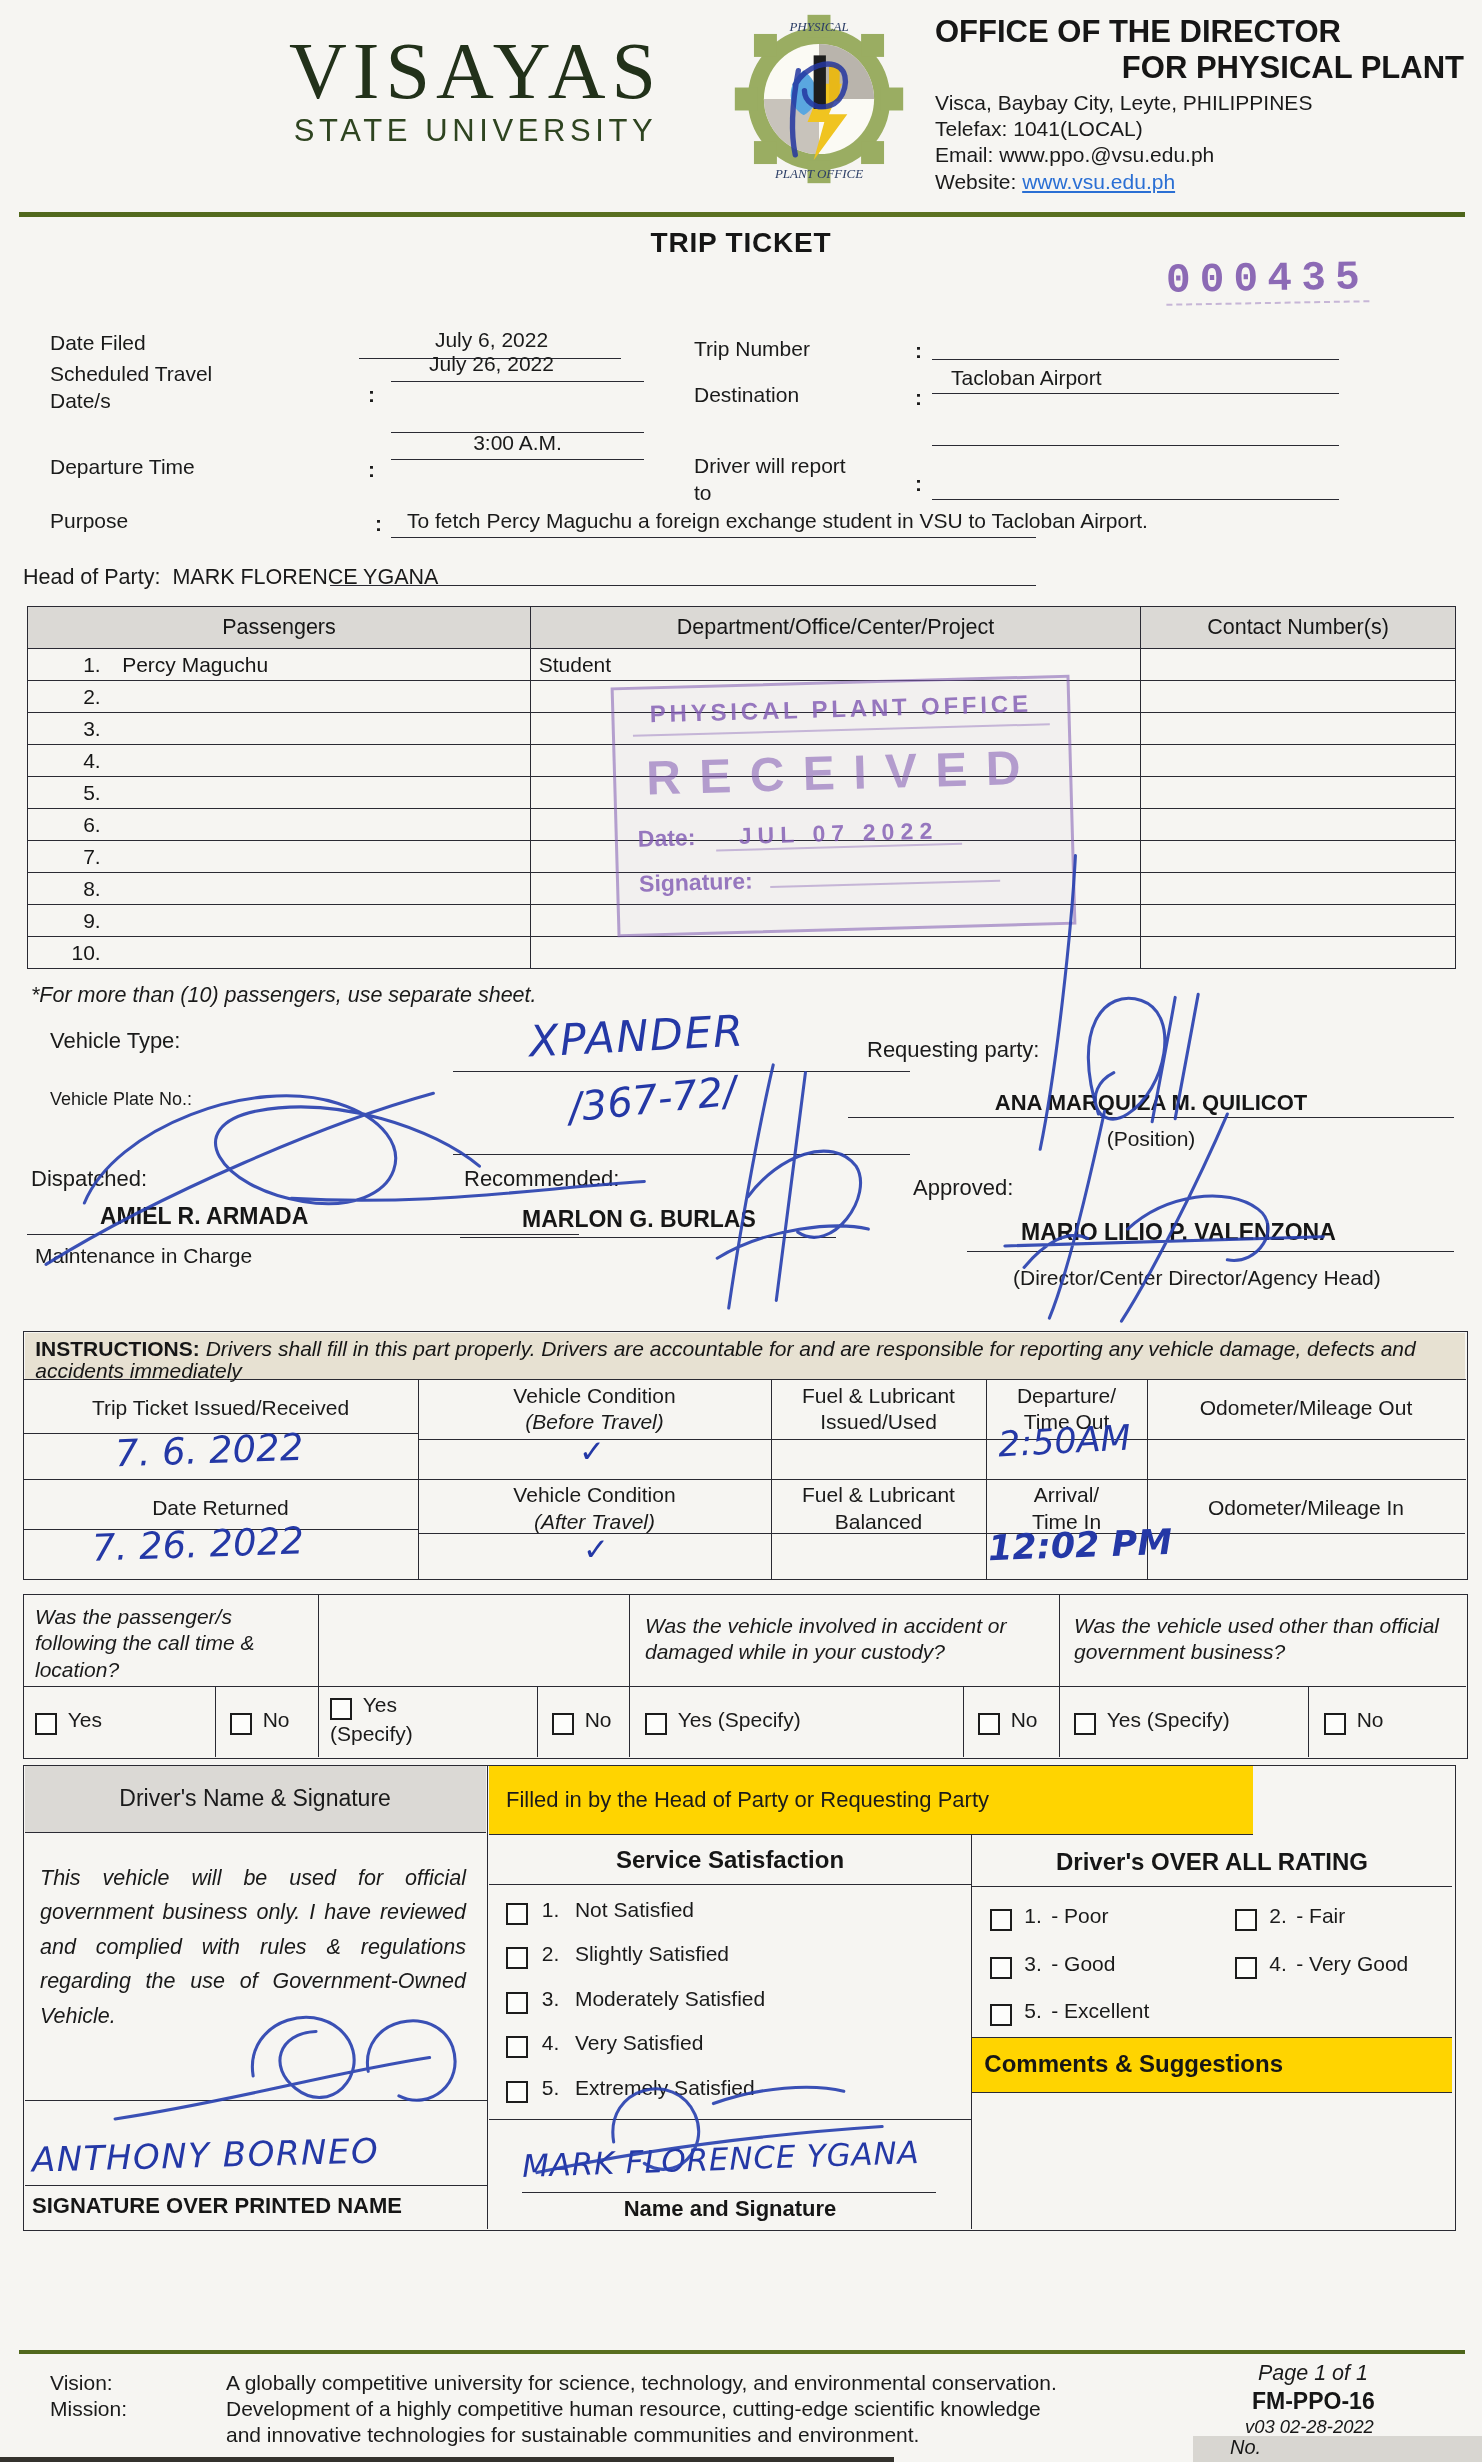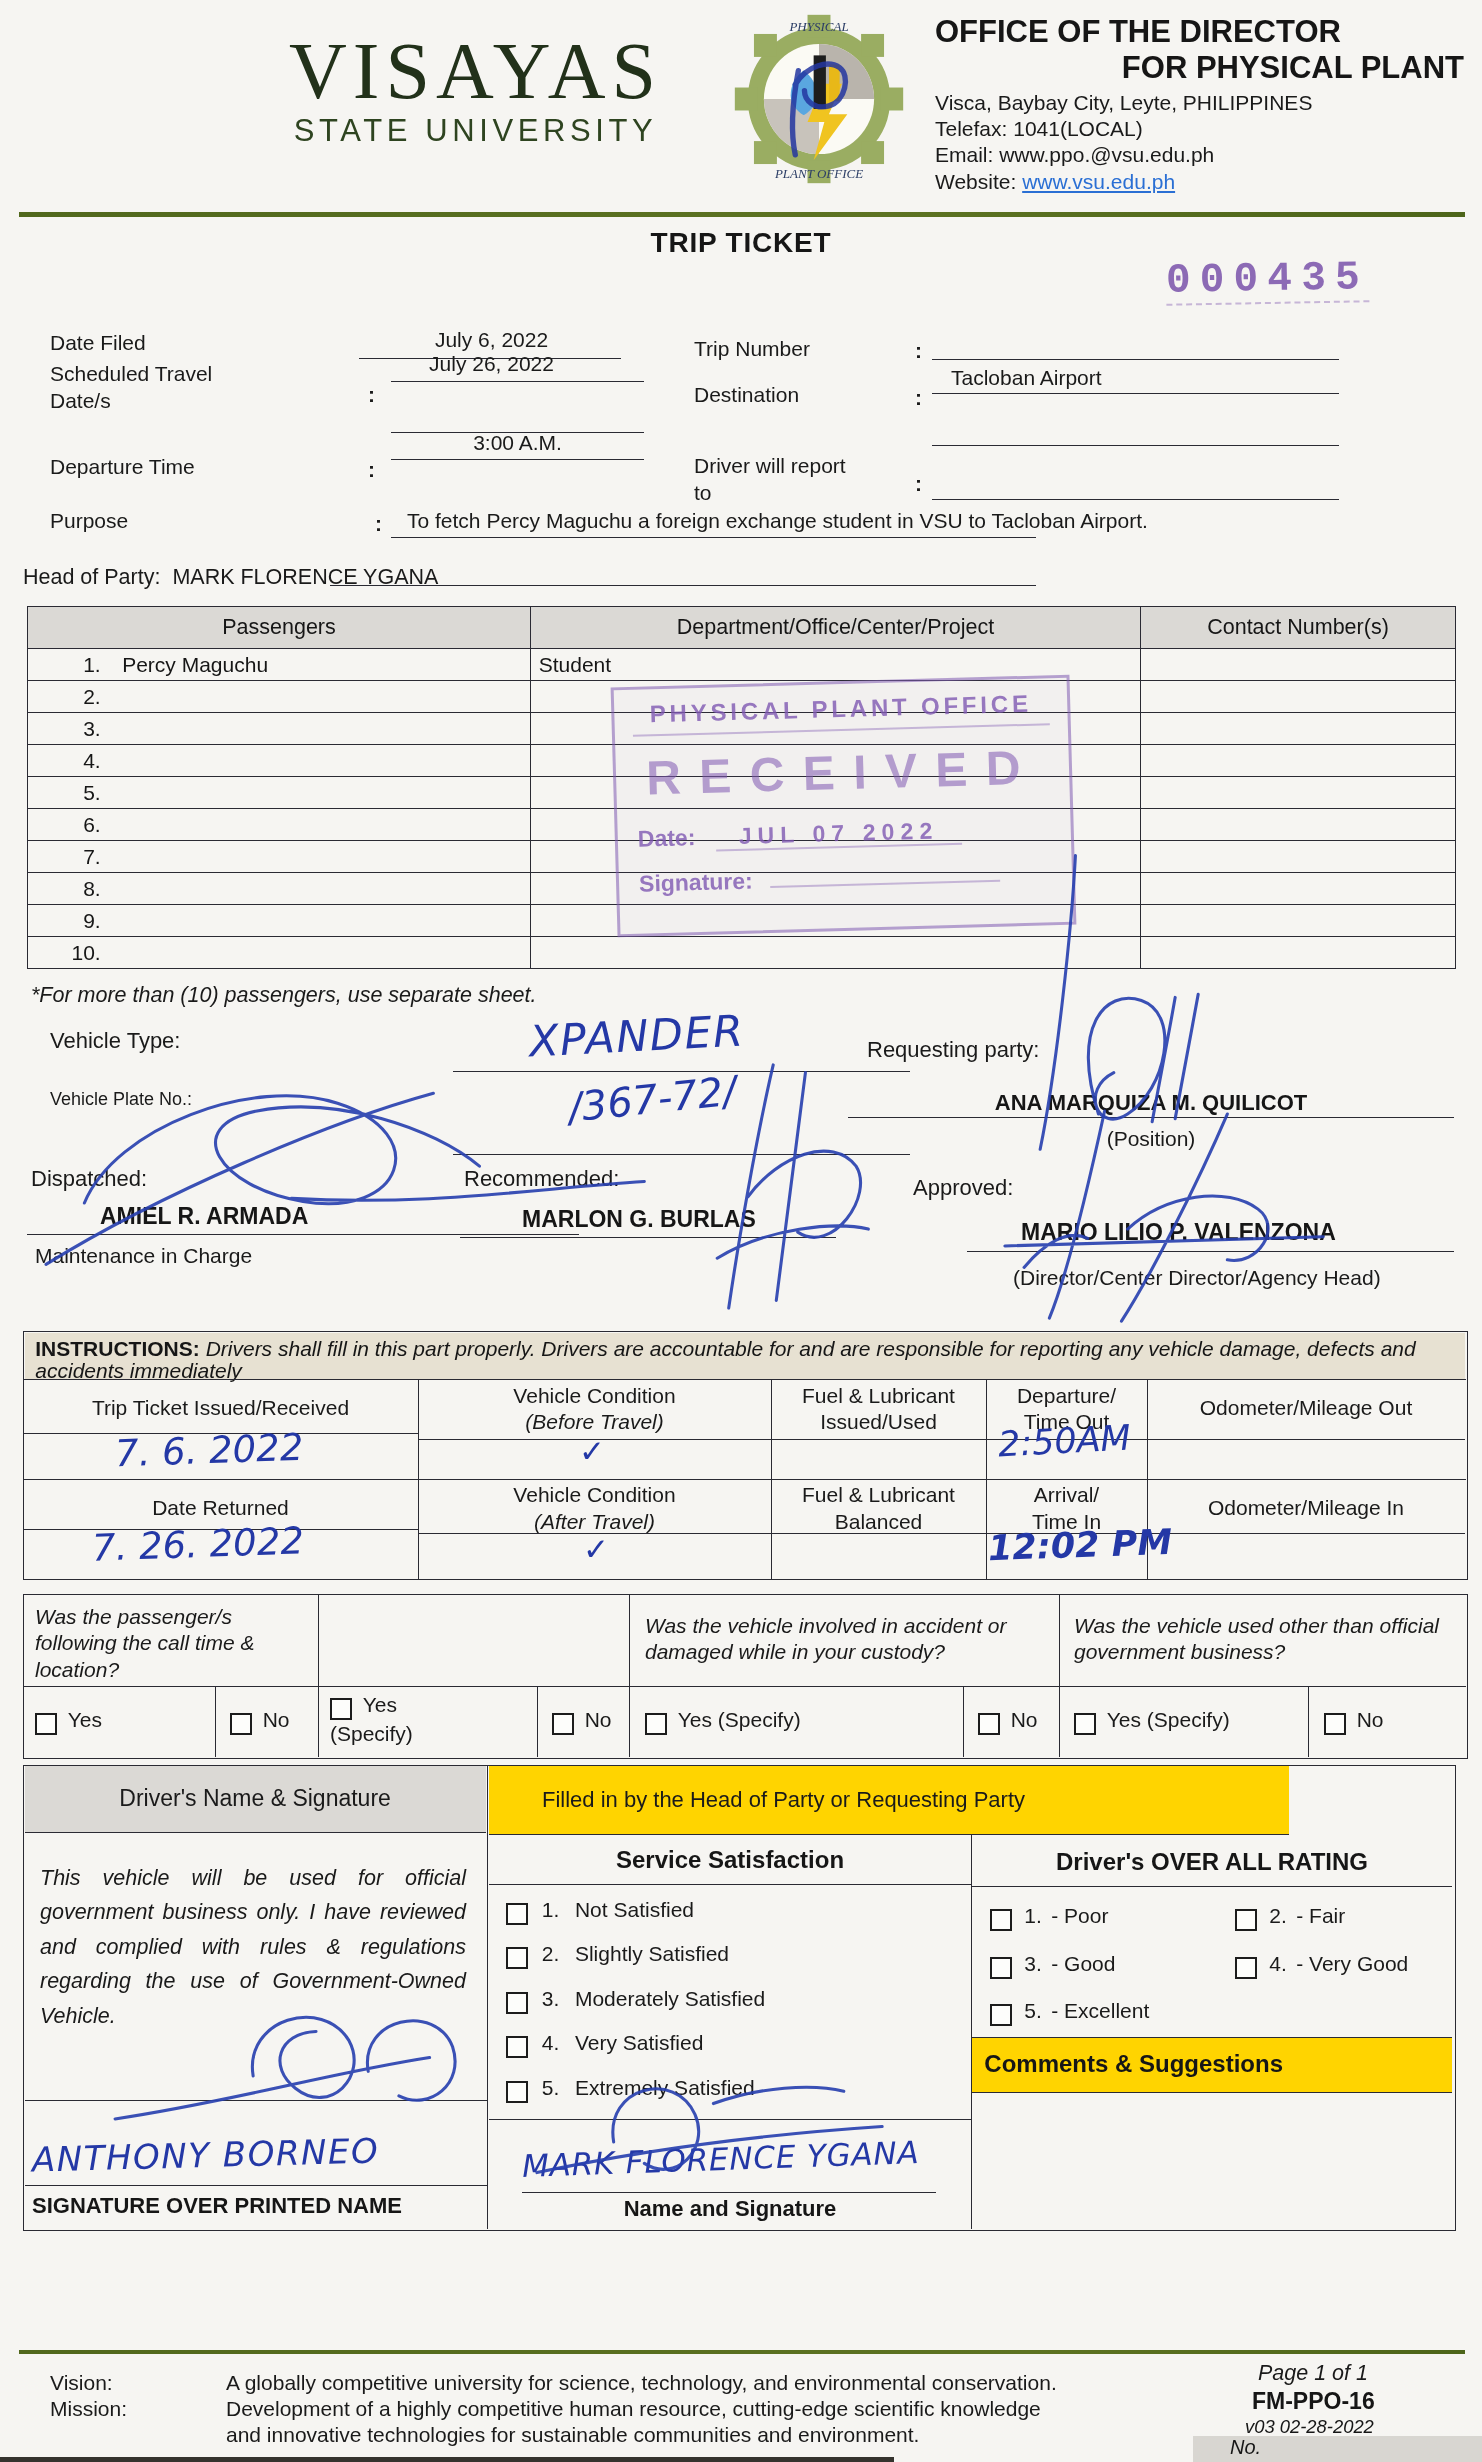--- a/index.html
+++ b/index.html
@@ -332,21 +332,21 @@
 
   <div class="abs gray" style="left:24.6px;top:1766px;width:461px;height:66px;border-bottom:1.5px solid #2a2a33;">
     <div class="t b c" style="padding-top:18.4px;font-size:23px;font-weight:normal;">Driver's Name &amp; Signature</div>
   </div>
   <div class="abs t i" style="left:40px;top:1861px;width:426px;text-align:justify;line-height:1.6;font-size:21.5px;">This vehicle will be used for official government business only.  I have reviewed and complied with rules &amp; regulations regarding the use of Government-Owned Vehicle.</div>
   <div class="abs hl" style="left:24.6px;top:2100px;width:463px;"></div>
   <div class="abs hw" style="left:32px;top:2135px;font-size:34px;letter-spacing:1.5px;transform:rotate(-1.5deg);">ANTHONY BORNEO</div>
   <div class="abs hl" style="left:24.6px;top:2185px;width:463px;"></div>
   <div class="abs b" style="left:32px;top:2193px;font-size:22px;">SIGNATURE OVER PRINTED NAME</div>
 
-  <div class="abs yellow" style="left:489px;top:1766px;width:764px;height:68px;border-bottom:1.5px solid #2a2a33;padding-left:36px;">
+  <div class="abs yellow" style="left:489px;top:1766px;width:764px;height:68px;border-bottom:1.5px solid #2a2a33;">
     <div class="t b" style="padding:20px 0 0 17px;font-size:22px;font-weight:normal;">Filled in by the Head of Party or Requesting Party</div>
   </div>
 
   <div class="abs b c" style="left:489px;top:1846px;width:482px;font-size:24px;">Service Satisfaction</div>
   <div class="abs hl" style="left:489px;top:1884px;width:482px;"></div>
 
   <div class="abs" style="left:506px;top:1897px;">
     <span class="cb"></span>
     <span class="t" style="margin-left:10.7px;">1.</span>
     <span class="t" style="margin-left:12.3px;">Not Satisfied</span>

